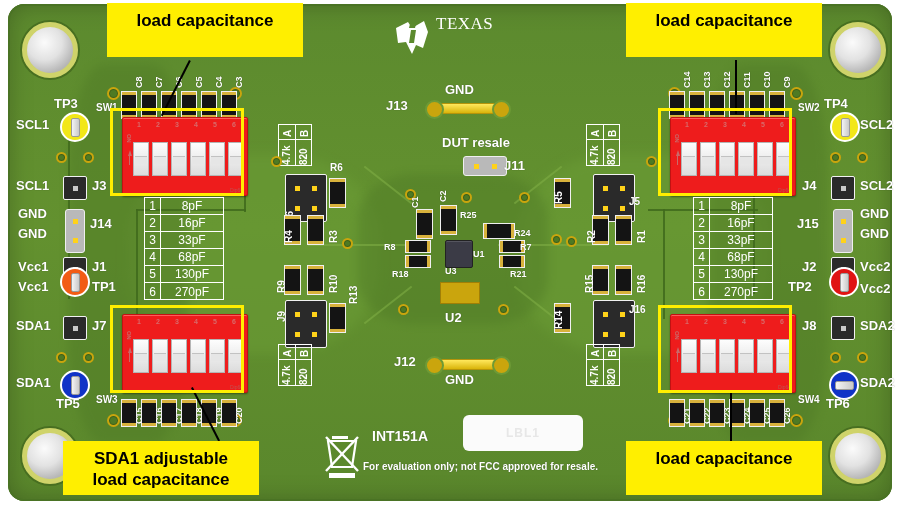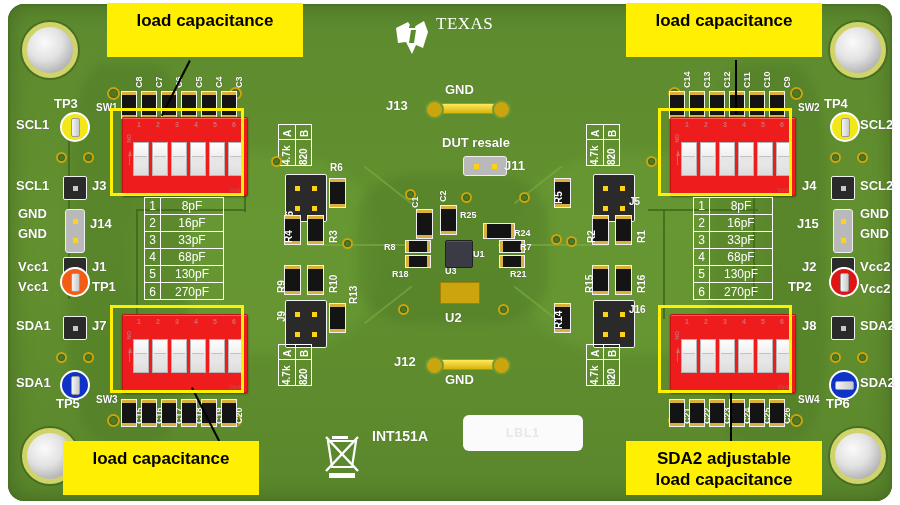--- a/index.html
+++ b/index.html
@@ -636,20 +636,21 @@
     <span class="sk" style="left:437px;top:306px;">U2</span>
 
     <span class="sk" style="left:386px;top:350px;">J12</span>
     <div class="wirej" style="left:424px;top:355px;width:70px;"></div>
     <span class="sk" style="left:437px;top:368px;">GND</span>
 
     <span class="sk" style="left:364px;top:424px;font-size:14px;">INT151A</span>
     <div class="label-white" style="left:455px;top:411px;width:120px;height:36px;">
       <span>LBL1</span>
     </div>
+    <span class="sk" style="left:355px;top:457px;font-size:10px;">For evaluation only; not FCC approved for resale.</span>
 
 
     <div class="weee" style="left:314px;top:427px;">
       <svg width="40" height="48" viewBox="0 0 40 48">
         <rect x="10" y="5" width="16" height="3" fill="#fff"></rect>
         <path d="M6 10 H34 L30 36 H10 Z" fill="none" stroke="#fff" stroke-width="2.2"></path>
         <line x1="4" y1="6" x2="36" y2="40" stroke="#fff" stroke-width="2.4"></line>
         <line x1="36" y1="6" x2="4" y2="40" stroke="#fff" stroke-width="2.4"></line>
         <rect x="7" y="42" width="26" height="5" fill="#fff"></rect>
       </svg>
@@ -666,20 +667,20 @@
   <div class="hl" style="left:110px;top:305px;width:134px;height:88px;"></div>
   <div class="hl" style="left:658px;top:305px;width:134px;height:88px;"></div>
 
   <div class="callout" style="left:107px;top:3px;width:196px;height:54px;">
     <div>load capacitance</div>
   </div>
   <div class="callout" style="left:626px;top:3px;width:196px;height:54px;">
     <div>load capacitance</div>
   </div>
   <div class="callout" style="left:63px;top:441px;width:196px;height:54px;">
+    <div>SDA1 adjustable</div>
     <div>load capacitance</div>
   </div>
   <div class="callout" style="left:626px;top:441px;width:196px;height:54px;">
-    <div>SDA2 adjustable</div>
     <div>load capacitance</div>
   </div>
 
 </div>
 
 </body></html>

